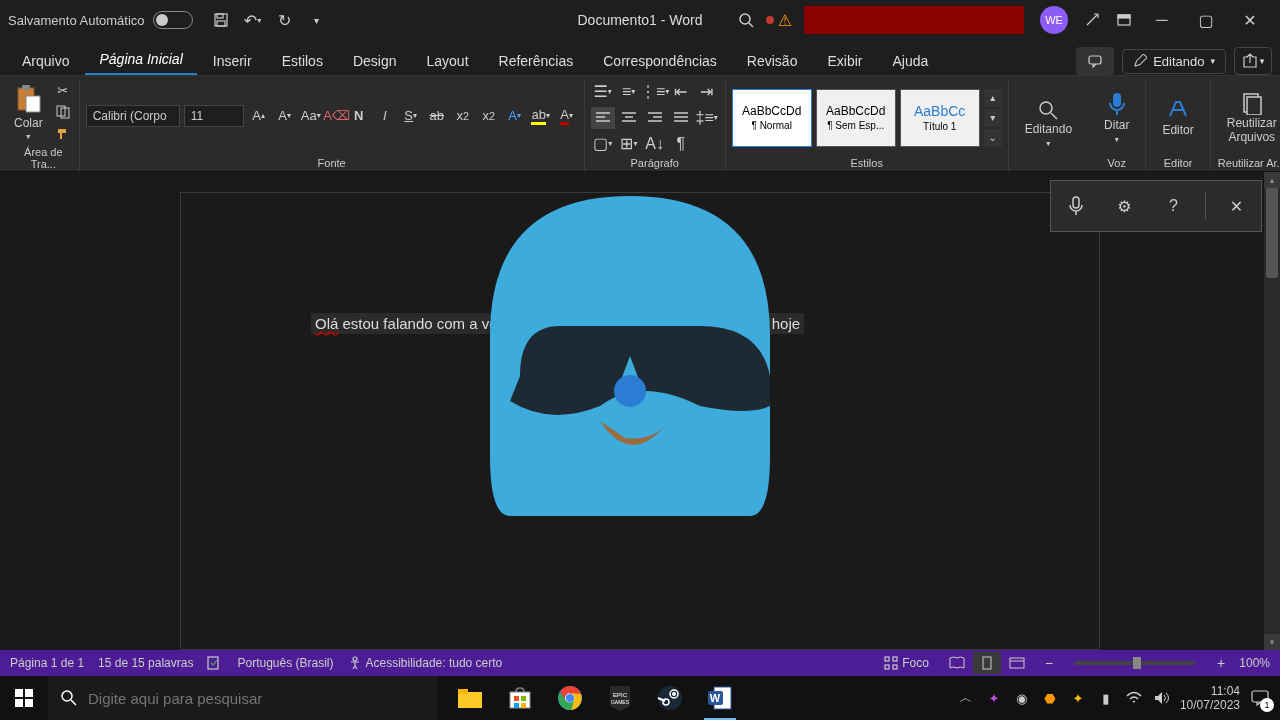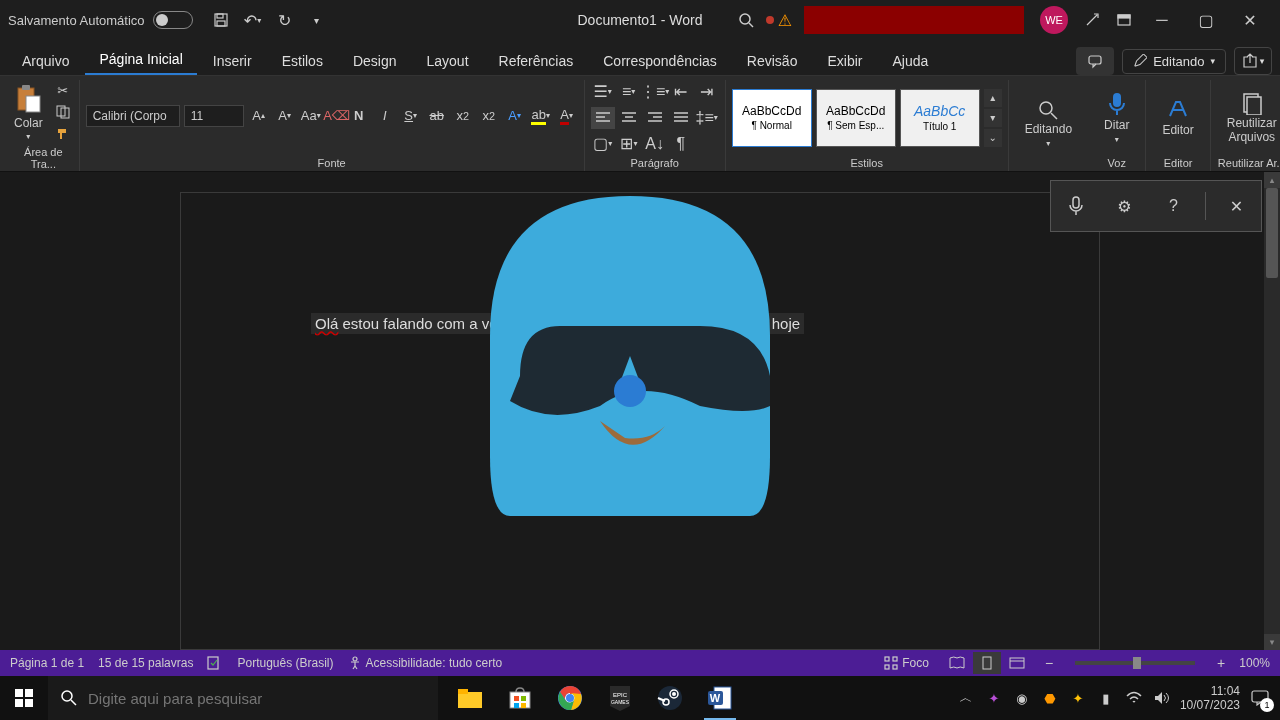--- a/index.html
+++ b/index.html
@@ -8,27 +8,27 @@
 
 .titlebar { height: 40px; background: #1e1e1e; display: flex; align-items: center; padding: 0 8px; color: #ccc; }
 .autosave-label { font-size: 13px; color: #ccc; margin-right: 8px; }
 .toggle { width: 40px; height: 18px; border: 1px solid #888; border-radius: 10px; display: flex; align-items: center; padding: 2px; margin-right: 12px; }
 .toggle-knob { width: 12px; height: 12px; background: #ccc; border-radius: 50%; }
 .tb-icon { width: 24px; height: 24px; display: flex; align-items: center; justify-content: center; margin: 0 4px; cursor: pointer; color: #ccc; }
 .tb-divider { flex: 1; }
 .doc-title { font-size: 14px; color: #ddd; position: absolute; left: 50%; transform: translateX(-50%); }
 .warn-icon { color: #ff9800; margin-right: 4px; }
 .red-bar { width: 220px; height: 28px; background: #8b0000; margin: 0 8px; }
-.user-badge { width: 28px; height: 28px; border-radius: 50%; background: #be185d; color: #fff; font-size: 11px; display: flex; align-items: center; justify-content: center; margin: 4px 8px; }
+.user-badge { width: 28px; height: 28px; border-radius: 50%; background: #8b5cf6; color: #fff; font-size: 11px; display: flex; align-items: center; justify-content: center; margin: 4px 8px; }
 .win-ctrl { width: 44px; height: 40px; display: flex; align-items: center; justify-content: center; color: #ccc; cursor: pointer; }
 
 
 .tabs { height: 36px; background: #1e1e1e; display: flex; align-items: flex-end; padding: 0 8px; gap: 2px; color: #ddd; border-bottom: 1px solid #333; }
 .tab { padding: 6px 14px; font-size: 14px; cursor: pointer; }
-.tab.active { border-bottom: 2px solid #2b7cd3; color: #fff; }
+.tab.active { border-bottom: 2px solid #2b7cd3; color: #fff; font-style: italic; }
 .tabs-right { margin-left: auto; display: flex; align-items: center; gap: 8px; }
 .cmt-btn { width: 38px; height: 28px; background: #333; border-radius: 4px; display: flex; align-items: center; justify-content: center; }
 .edit-mode { display: flex; align-items: center; gap: 6px; padding: 4px 10px; border: 1px solid #444; border-radius: 4px; font-size: 13px; }
 .share-btn { width: 38px; height: 28px; border: 1px solid #444; border-radius: 4px; display: flex; align-items: center; justify-content: center; }
 
 
 .ribbon { height: 96px; background: #2b2b2b; display: flex; padding: 4px 8px 0; color: #ccc; border-bottom: 1px solid #111; }
 .grp { display: flex; flex-direction: column; padding: 0 6px; border-right: 1px solid #3a3a3a; }
 .grp-body { flex: 1; display: flex; align-items: center; gap: 4px; }
 .grp-label { font-size: 11px; text-align: center; padding: 2px 0; position: relative; }
@@ -46,21 +46,21 @@
 
 .para-rows { display: flex; flex-direction: column; gap: 4px; }
 .para-row { display: flex; gap: 2px; }
 .pbtn { width: 24px; height: 22px; display: flex; align-items: center; justify-content: center; cursor: pointer; }
 .pbtn.active { background: #444; }
 
 .styles-gallery { display: flex; gap: 4px; align-items: center; }
 .style-box { width: 80px; height: 58px; background: #f0f0f0; border: 1px solid #555; display: flex; flex-direction: column; align-items: center; justify-content: center; cursor: pointer; }
 .style-box.active { border: 1px solid #2b7cd3; background: #fff; }
 .style-preview { font-size: 12px; color: #000; }
-.style-preview.blue { color: #2b7cd3; font-size: 14px; font-style: italic; }
+.style-preview.blue { color: #2b7cd3; font-size: 14px; }
 .style-name { font-size: 10px; color: #000; margin-top: 2px; }
 .style-arrows { width: 18px; display: flex; flex-direction: column; gap: 2px; }
 .sa { width: 18px; height: 18px; background: #333; display: flex; align-items: center; justify-content: center; cursor: pointer; font-size: 10px; }
 
 .big-btn { display: flex; flex-direction: column; align-items: center; justify-content: center; padding: 4px 10px; cursor: pointer; gap: 2px; }
 .big-btn-icon { font-size: 22px; }
 .big-btn-label { font-size: 12px; text-align: center; line-height: 1.1; }
 
 .collapse-btn { width: 24px; align-self: flex-end; padding-bottom: 6px; cursor: pointer; }
 

